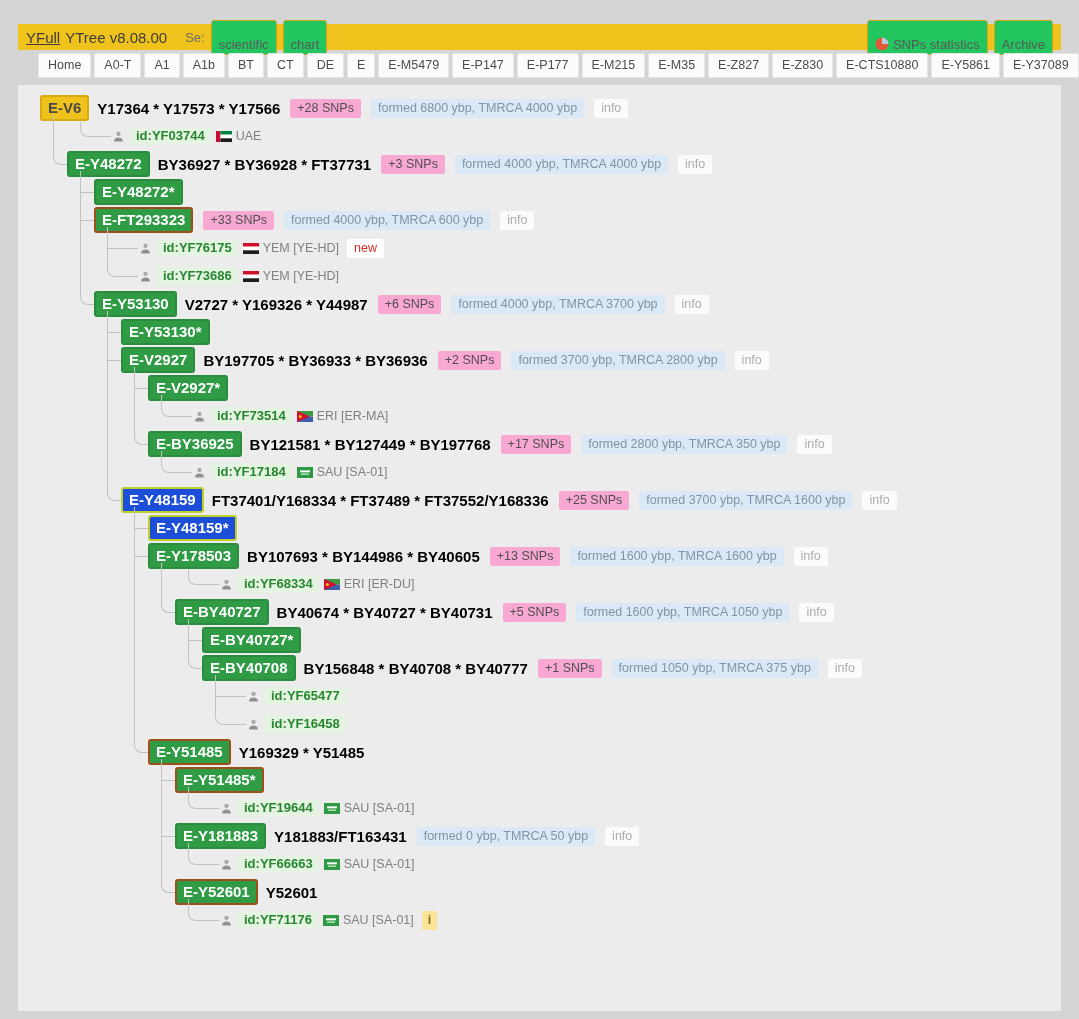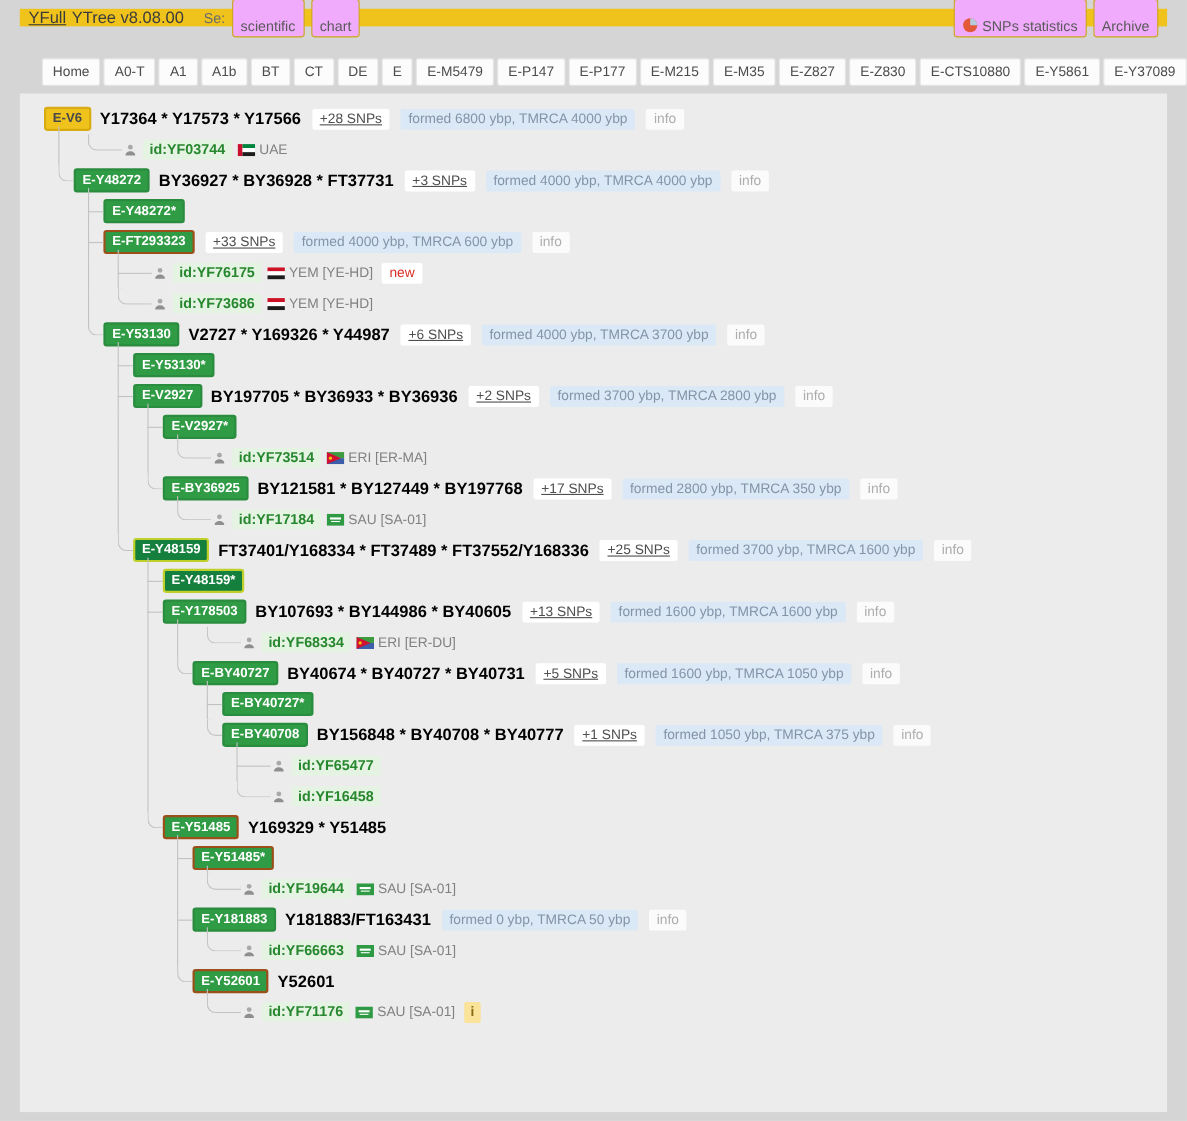--- a/index.html
+++ b/index.html
@@ -4,28 +4,28 @@
 <style>
   html,body{margin:0;padding:0;}
   body{
     width:1079px;height:1019px;position:relative;overflow:hidden;
     background:#d5d5d5;
     font-family:"Liberation Sans", sans-serif;
     -webkit-font-smoothing:antialiased;
   }
   
   .header{
-    position:absolute;left:18px;top:8px;width:1043px;height:16px;
+    position:absolute;left:18px;top:24px;width:1043px;height:26px;
     background:#efc31c;display:flex;align-items:center;padding:0 8px;box-sizing:border-box;
   }
   .brand{color:#3c3c3c;font-size:15px;text-decoration:underline;cursor:pointer;}
   .title{color:#3c3c3c;font-size:15px;margin-left:5px;}
   .se-label{color:#6b6b6b;font-size:13px;margin-left:18px;}
   .hchip{
-    background:#f0abfc;border:1px solid #cda61a;border-radius:3px;
+    background:#22c55e;border:1px solid #cda61a;border-radius:3px;
     color:#5a5a5a;font-size:13px;padding:16px 7px 2px;margin-left:6px;cursor:pointer;
     display:inline-flex;align-items:center;gap:4px;
   }
   .header .spacer{flex:1;}
   .pie{width:14px;height:14px;display:inline-block;}
   
   .tabs{
     position:absolute;left:38px;top:53px;right:20px;display:flex;gap:3px;
   }
   .tab{
@@ -40,30 +40,30 @@
   
   .row{display:flex;align-items:center;height:28px;position:relative;}
   .cell{width:27px;height:28px;position:relative;flex:none;}
   .cell.wide{width:44px;}
   .cell .v{position:absolute;left:13px;top:0;bottom:0;border-left:1px solid #c2c2c2;}
   .cell .curve{position:absolute;left:13px;top:0;height:14px;right:0;
     border-left:1px solid #c2c2c2;border-bottom:1px solid #c2c2c2;border-bottom-left-radius:8px;}
   .cell .h{position:absolute;left:13px;top:14px;right:0;border-top:1px solid #c2c2c2;}
   .stub{position:absolute;top:21px;height:7px;border-left:1px solid #c2c2c2;}
   .badge{
-    flex:none;font-size:12px;font-weight:bold;color:#fff;
+    flex:none;font-size:15px;font-weight:bold;color:#fff;
     padding:2px 6px 3px;border-radius:3px;border:2px solid transparent;cursor:pointer;line-height:1.15;
   }
   .badge.green{background:#2f9b44;border-color:#2a8c3e;}
   .badge.brown{background:#2f9b44;border-color:#9b4f19;}
-  .badge.lime{background:#15803d;border-color:#bfd02a;}
+  .badge.lime{background:#1d4ed8;border-color:#bfd02a;}
   .badge.yellow{background:#efc31c;border-color:#d8ab10;color:#4a4a4a;}
   .snps{color:#000000;font-size:15px;margin-left:8px;white-space:nowrap;font-weight:bold;}
   .chip{font-size:12.5px;border-radius:2px;padding:2px 7px 3px;margin-left:10px;white-space:nowrap;flex:none;}
-  .chip.snpcount{background:#ffffff;color:#4f4f4f;cursor:pointer;text-decoration:underline;}
+  .chip.snpcount{background:#f9a8d4;color:#4f4f4f;cursor:pointer;}
   .chip.age{background:#dbe8f6;color:#8494a8;}
   .chip.info{background:#fbfbfb;color:#adadad;cursor:pointer;}
   .chip.new{background:#ffffff;color:#d93025;margin-left:8px;}
   .chip.ibadge{background:#fbe39a;color:#8a6d12;font-weight:bold;margin-left:8px;padding:2px 6px 3px;}
   .person{flex:none;margin:0 2px 0 1px;display:flex;align-items:center;}
   .idchip{
     flex:none;background:#e4f3e2;color:#27872f;font-weight:bold;font-size:13px;
     padding:1px 6px 2px;border-radius:2px;margin-left:3px;cursor:pointer;
   }
   .flag{flex:none;margin-left:5px;display:flex;align-items:center;}

